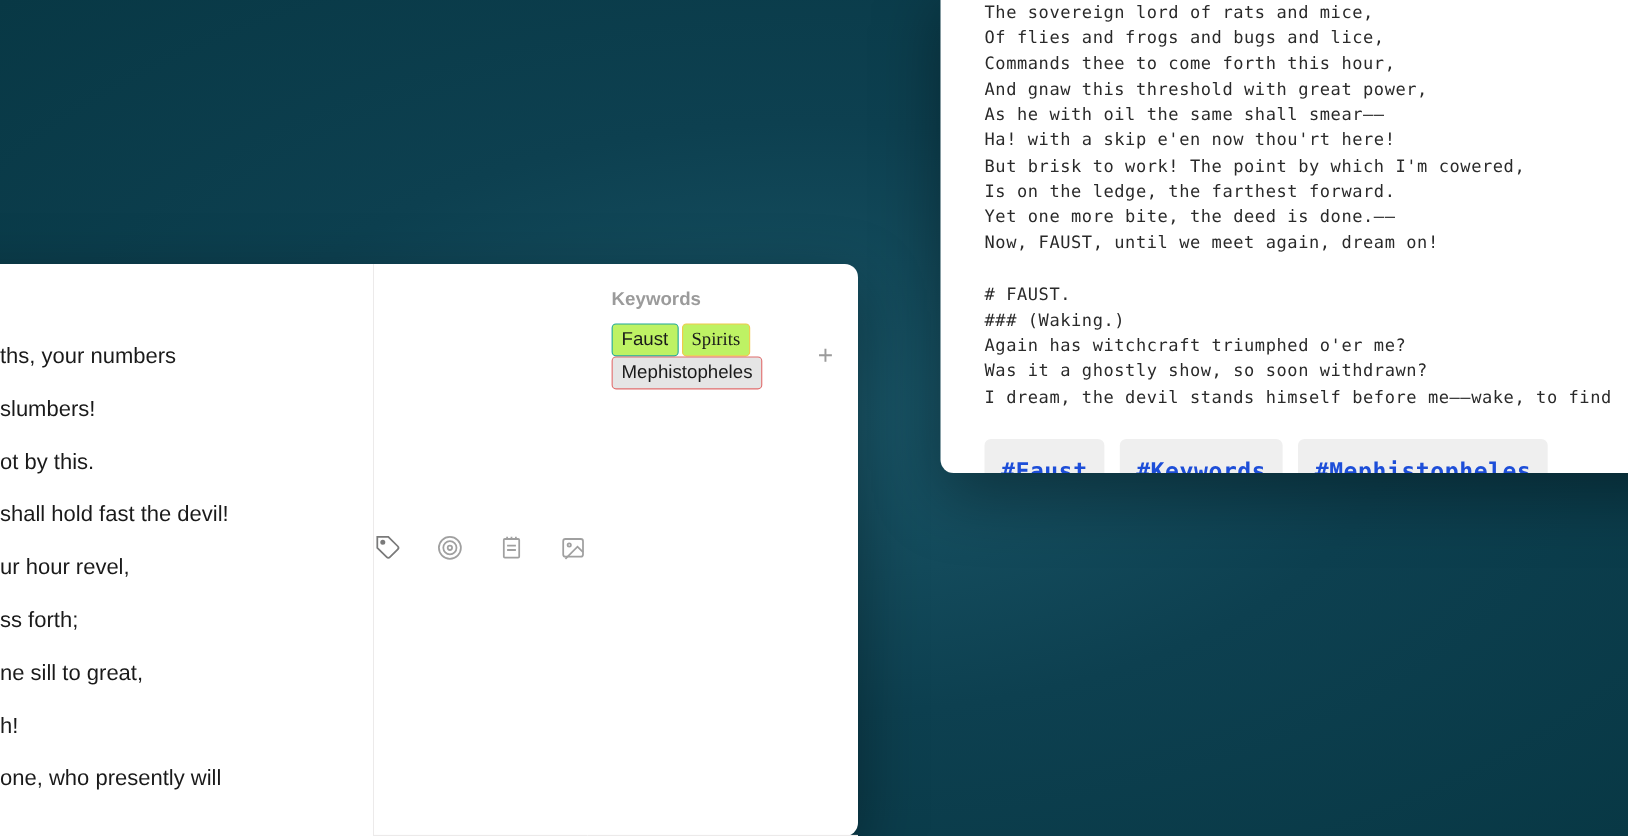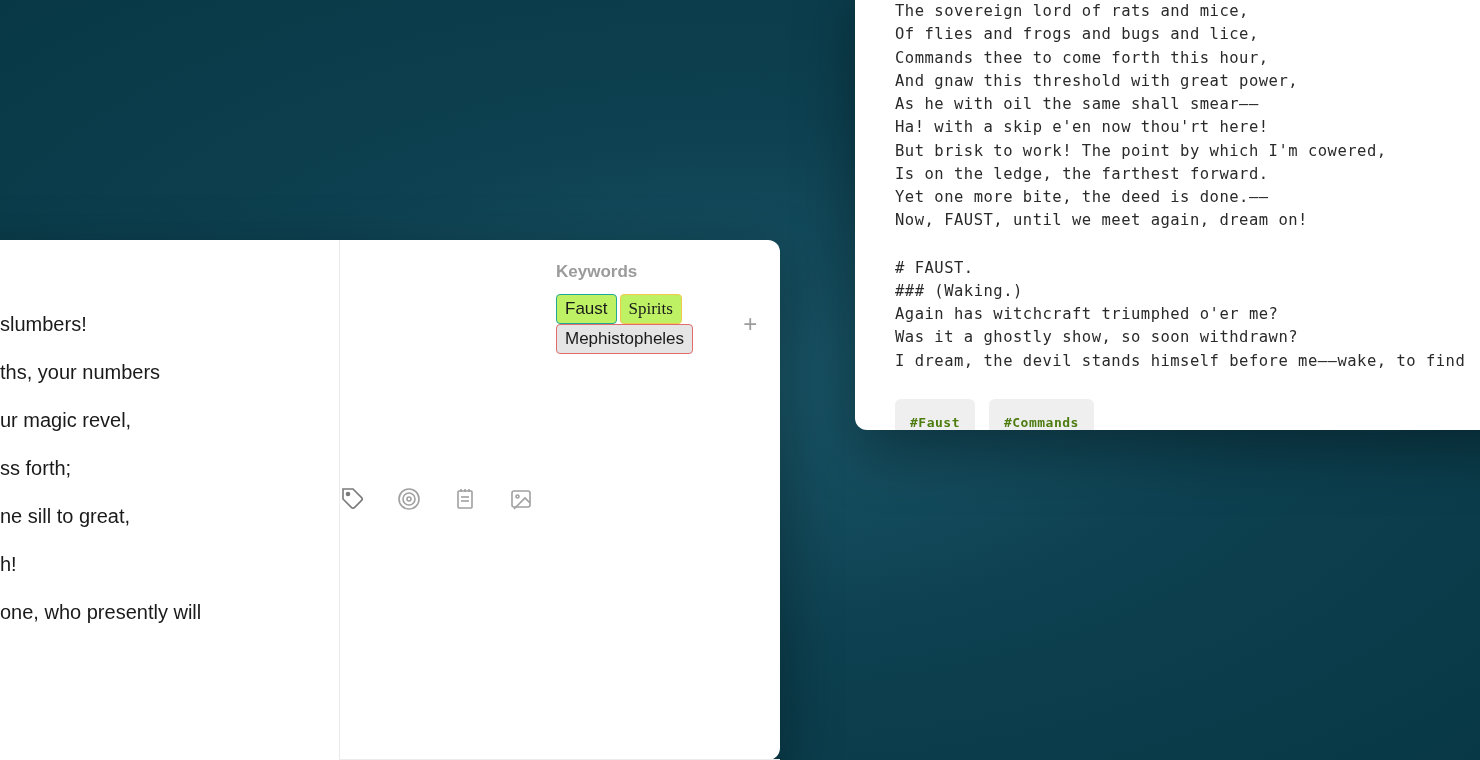--- a/index.html
+++ b/index.html
@@ -115,34 +115,36 @@
     .hashtags {
       display: flex;
       gap: 14px;
       margin-top: 26px;
     }
     .hashtag {
       background: #efefef;
       padding: 14px 15px;
       border-radius: 6px;
       font-family: "SF Mono", Menlo, Monaco, Consolas, monospace;
-      font-size: 13px;
+      font-size: 21px;
       font-weight: 600;
-      color: #4d7c0f;
+      color: #1d4ed8;
       letter-spacing: 0.5px;
     }
   </style>
 </head>
 <body>
 
 <div class="left-window">
   <div class="left-content">
+    <p>ths, your numbers</p>
     <p>slumbers!</p>
-    <p>ths, your numbers</p>
-    <p>ur magic revel,</p>
+    <p>ot by this.</p>
+    <p>shall hold fast the devil!</p>
+    <p>ur hour revel,</p>
     <p>ss forth;</p>
     <p>ne sill to great,</p>
     <p>h!</p>
     <p>one, who presently will</p>
   </div>
   <div class="left-sidebar">
     <div class="sidebar-tabs">
       <div class="sidebar-tab">
         <span>
           <svg viewBox="0 0 24 24" fill="none" stroke="#7a7a7a" stroke-width="1.6">
@@ -211,15 +213,16 @@
 Is on the ledge, the farthest forward.
 Yet one more bite, the deed is done.——
 Now, FAUST, until we meet again, dream on!</div>
   <div class="mono-text" style="margin-top:24px;"># FAUST.
 ### (Waking.)
 Again has witchcraft triumphed o'er me?
 Was it a ghostly show, so soon withdrawn?
 I dream, the devil stands himself before me——wake, to find</div>
   <div class="hashtags">
     <span class="hashtag">#Faust</span>
-    <span class="hashtag">#Commands</span>
+    <span class="hashtag">#Keywords</span>
+    <span class="hashtag">#Mephistopheles</span>
   </div>
 </div>
 
 </body></html>

